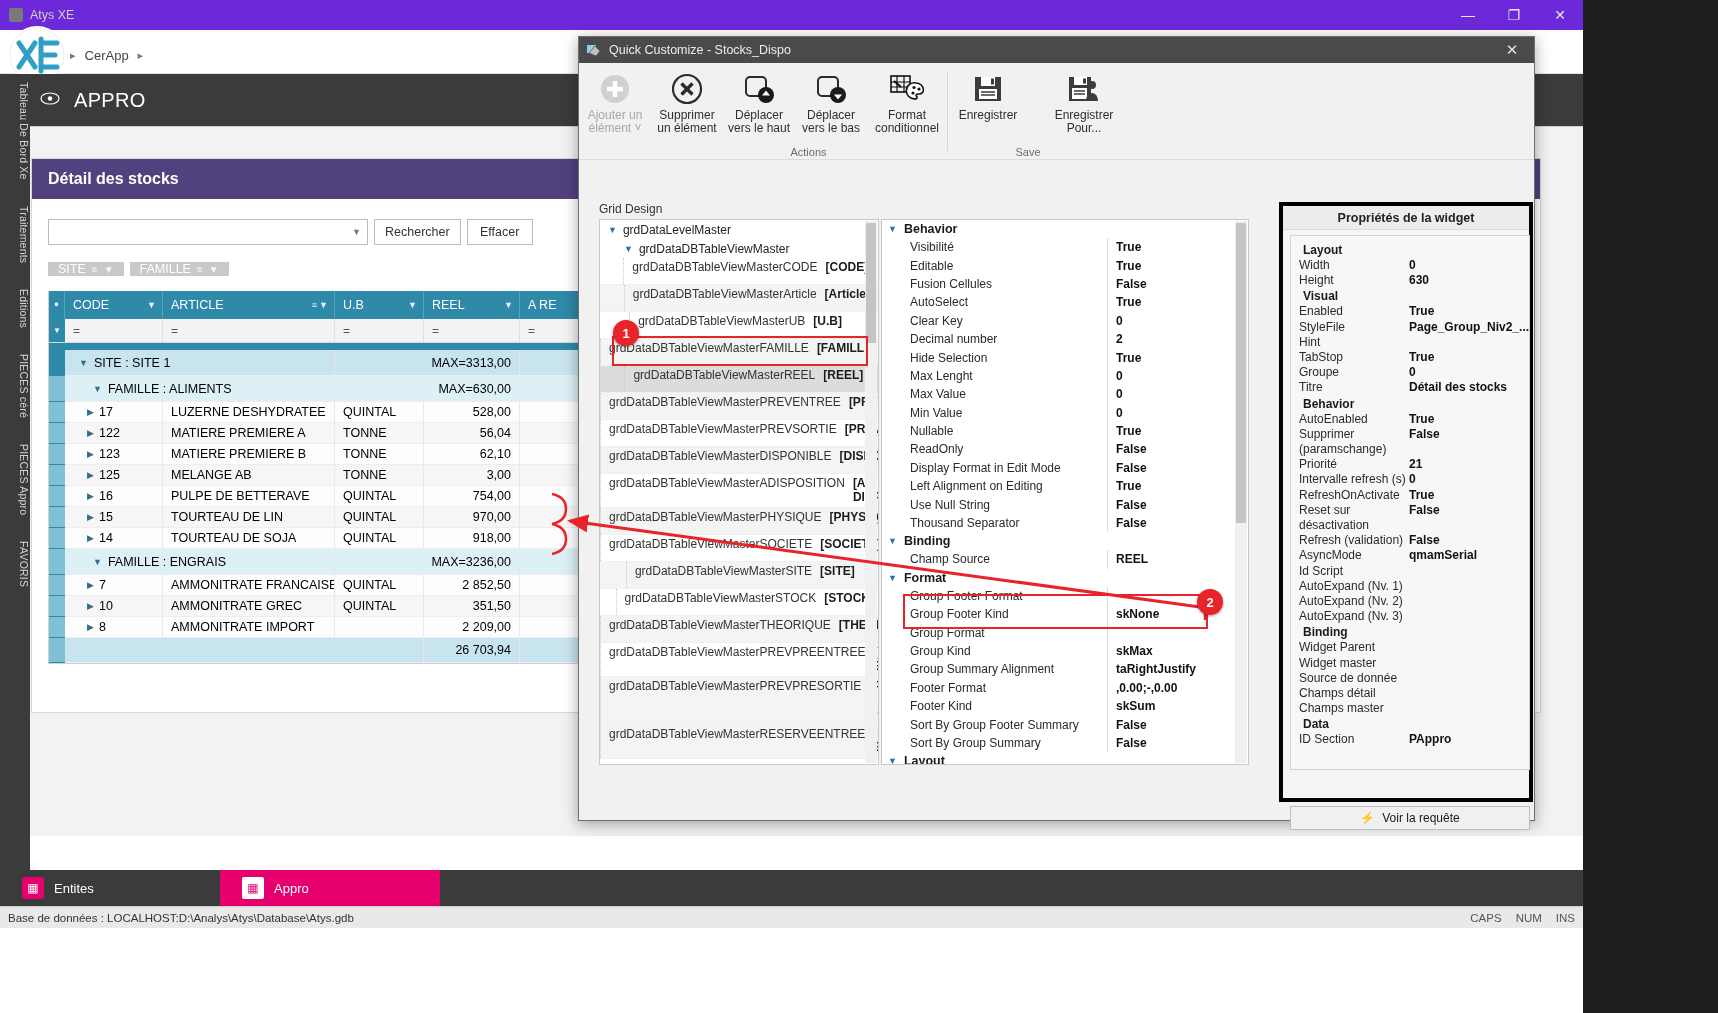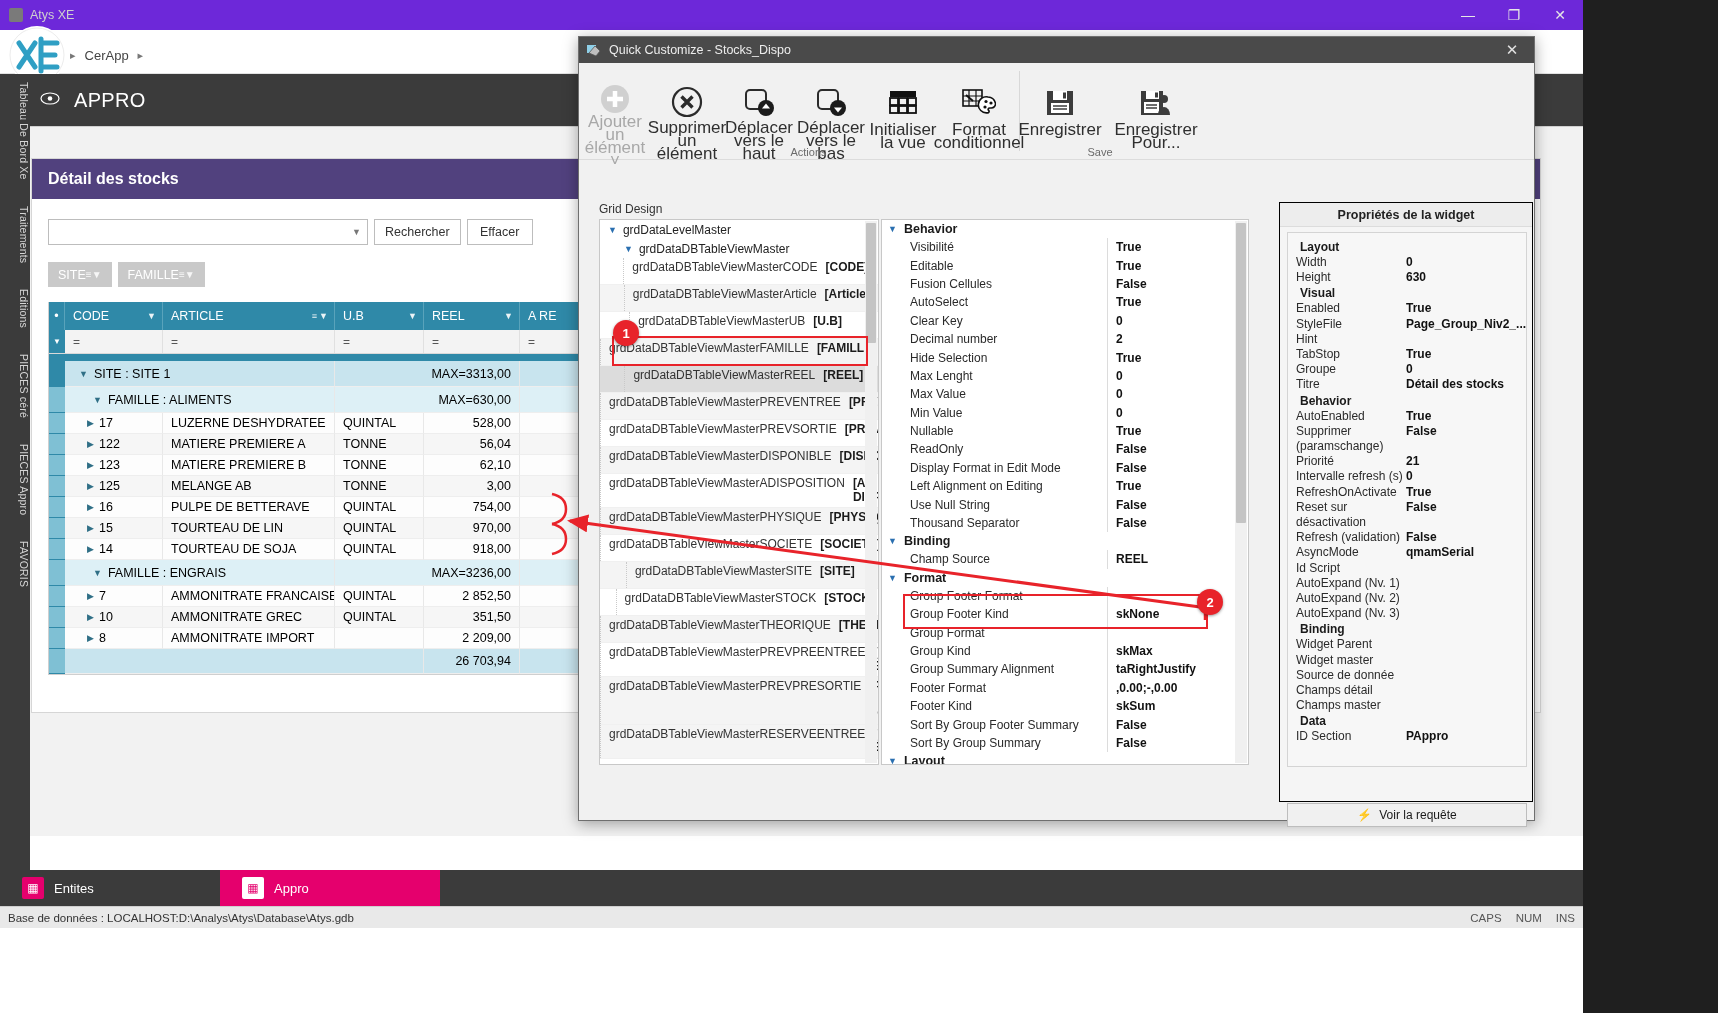--- a/index.html
+++ b/index.html
@@ -43,21 +43,21 @@
   .panel{ position:absolute; left:31px; top:158px; width:1510px; height:555px; background:#fff; border:1px solid #d6d6d6; }
   .panel-head{ height:40px; background:#51417e; color:#fff; display:flex; align-items:center; padding:0 16px; font-size:16px; font-weight:bold; }
   .panel-body{ padding:20px 16px 0 16px; }
 
   .searchrow{ display:flex; align-items:center; }
   .search-combo{ width:320px; height:26px; border:1px solid #bdbdbd; background:#fff; display:flex; align-items:center; justify-content:flex-end; padding-right:6px; }
   .combo-caret{ color:#777; font-size:9px; }
   .sbtn{ height:26px; min-width:66px; padding:0 10px; margin-left:6px; border:1px solid #bdbdbd; background:#fff; font-size:12.5px; color:#333; display:flex; align-items:center; justify-content:center; }
 
   .groupbar{ margin-top:17px; display:flex; gap:6px; }
-  .group-chip{ height:25px; background:#c9c9c9; color:#fff; display:flex; align-items:center; padding:0 10px; font-size:12.5px; }
+  .group-chip{ height:14px; background:#c9c9c9; color:#fff; display:flex; align-items:center; padding:0 10px; font-size:12.5px; gap:6px; }
   .chip-ic{ font-size:10px; opacity:.85; }
 
   .grid{ margin-top:15px; border:1px solid #cfcfcf; border-top:none; }
   .grid-head{ display:flex; height:28px; background:#2f89a8; color:#fff; font-size:12.5px; }
   .grid-indic{ width:16px; background:#2f89a8; border-right:1px solid #59a3bb; display:flex; align-items:center; justify-content:center; }
   .gh-cell{ display:flex; align-items:center; padding:0 8px; border-right:1px solid #59a3bb; position:relative; }
   .gh-cell .fil{ position:absolute; right:6px; font-size:9px; opacity:.9; }
   .gh-cell .srt{ position:absolute; right:17px; font-size:9px; opacity:.9; }
 
   .filter-row{ display:flex; height:24px; background:#f3f3f3; font-size:12px; color:#555; border-bottom:1px solid #d9d9d9;}
@@ -89,21 +89,21 @@
 
   
   #qc{ position:absolute; left:578px; top:36px; width:957px; height:785px; background:#f1f1f1; border:1px solid #6f6f6f; box-shadow:0 3px 14px rgba(0,0,0,.35); }
   .qc-title{ height:26px; background:#4a4a4a; color:#ededed; display:flex; align-items:center; font-size:12.5px; padding-left:8px; }
   .qc-ico{ width:15px; height:14px; margin-right:7px; display:flex; align-items:center; }
   .qc-x{ margin-left:auto; width:44px; height:26px; display:flex; align-items:center; justify-content:center; font-size:15px; color:#e2e2e2; }
 
   .ribbon{ height:97px; background:#f1f1f1; display:flex; position:relative; border-bottom:1px solid #dcdcdc; }
   .rgroup{ display:flex; height:97px; }
   .rsep{ width:1px; background:#d8d8d8; margin:8px 0; }
-  .rbtn{ width:72px; display:flex; flex-direction:column; align-items:center; padding-top:20px; font-size:17px; color:#2f2f2f; text-align:center; line-height:13px; }
+  .rbtn{ width:72px; display:flex; flex-direction:column; align-items:center; padding-top:6px; font-size:12px; color:#2f2f2f; text-align:center; line-height:13px; }
   .rbtn.wide{ width:80px; }
   .rbtn.disabled{ color:#a8a8a8; }
   .rbtn .ic{ height:40px; display:flex; align-items:center; justify-content:center; }
   .rgroup-lbl{ position:absolute; bottom:2px; font-size:11px; color:#6b6b6b; }
 
   .qc-body{ position:absolute; left:0; top:123px; width:957px; height:662px; }
   .sec-label{ position:absolute; font-size:12px; color:#333; }
 
   .tree-panel{ position:absolute; left:20px; top:59px; width:280px; height:546px; background:#fff; border:1px solid #c8c8c8; overflow:hidden; }
   .tnode{ display:flex; align-items:center; min-height:19px; font-size:12px; color:#222; padding:2px 0; }
@@ -117,21 +117,21 @@
   .trow.sel{ background:#dcdcdc; }
   .caret{ color:#2a6fb0; font-size:9px; margin-right:6px; }
 
   .props-panel{ position:absolute; left:302px; top:59px; width:368px; height:546px; background:#fff; border:1px solid #c8c8c8; overflow:hidden; }
   .pgrp{ display:flex; align-items:center; font-size:12.5px; font-weight:bold; color:#1a1a1a; height:18px; padding-left:6px; }
   .pgrp .caret{ color:#2a6fb0; font-size:9px; margin-right:7px; }
   .prow{ display:flex; height:18.4px; font-size:12px; align-items:center; }
   .prow .pk{ width:225px; padding-left:28px; color:#2a2a2a; }
   .prow .pv{ flex:1; font-weight:bold; color:#111; border-left:1px solid #dcdcdc; padding-left:8px; height:18.4px; display:flex; align-items:center; }
 
-  .widget-panel{ position:absolute; left:700px; top:42px; width:254px; height:600px; background:#f5f5f5; border:1px solid #000000; }
+  .widget-panel{ position:absolute; left:700px; top:42px; width:254px; height:600px; background:#f5f5f5; border:4px solid #000000; }
   .wp-head{ height:24px; background:#ededed; display:flex; align-items:center; justify-content:center; font-size:12.5px; font-weight:bold; color:#222; border-bottom:1px solid #dcdcdc;}
   .wp-list{ position:absolute; left:7px; top:29px; width:240px; height:535px; background:#f7f7f7; border:1px solid #d4d4d4; overflow:hidden; padding-top:6px;}
   .wgrp{ font-size:12px; font-weight:bold; color:#1a1a1a; padding:1px 0 1px 12px; }
   .wrow{ display:flex; font-size:12px; line-height:15.2px; }
   .wrow .wk{ width:118px; padding-left:8px; color:#2b2b2b; }
   .wrow .wv{ flex:1; font-weight:bold; color:#111; white-space:nowrap; overflow:hidden; }
   .req-btn{ position:absolute; left:7px; top:600px; width:240px; height:24px; background:#f0f0f0; border:1px solid #bdbdbd; display:flex; align-items:center; justify-content:center; gap:7px; font-size:12px; color:#1a1a1a;}
   .bolt{ color:#2a6fb0; }
 
   
@@ -445,37 +445,20 @@
       <div class="rbtn">
         <span class="ic">
           <svg width="32" height="32" viewBox="0 0 32 32">
               <rect x="3" y="4" width="20" height="19" rx="4" fill="none" stroke="#2b2b2b" stroke-width="2"></rect>
               <circle cx="23" cy="22" r="8" fill="#1b1b1b"></circle>
               <path d="M23 26.5 L19 21.5 L27 21.5 Z" fill="#fff"></path>
             </svg>
         </span>
         <span>Déplacer</span>
         <span>vers le bas</span>
-      </div>
-      <div class="rbtn">
-        <span class="ic">
-          <svg width="32" height="32" viewBox="0 0 32 32">
-              <rect x="3" y="4" width="26" height="6" fill="#111"></rect>
-              <g fill="none" stroke="#111" stroke-width="1.8">
-                <rect x="3" y="11" width="8" height="7"></rect>
-                <rect x="12" y="11" width="8" height="7"></rect>
-                <rect x="21" y="11" width="8" height="7"></rect>
-                <rect x="3" y="19" width="8" height="7"></rect>
-                <rect x="12" y="19" width="8" height="7"></rect>
-                <rect x="21" y="19" width="8" height="7"></rect>
-              </g>
-            </svg>
-        </span>
-        <span>Initialiser</span>
-        <span>la vue</span>
       </div>
       <div class="rbtn wide">
         <span class="ic">
           <svg width="34" height="32" viewBox="0 0 34 32">
             <rect x="1" y="3" width="19" height="16" fill="none" stroke="#111" stroke-width="1.6"></rect>
             <path d="M1 9 H20 M1 14 H20 M7 3 V19 M14 3 V19" stroke="#111" stroke-width="1.2"></path>
             <path d="M4 8 L11 14" stroke="#111" stroke-width="2"></path>
             <path d="M26 10 a8 8 0 1 0 -1 15.8 c2 .3 2.6 -1.4 1.6 -2.4 c-1 -1 -.3 -2.4 1.1 -2.4 h1.6 a4.2 4.2 0 0 0 4.2 -4.6 A8.2 8.2 0 0 0 26 10 z" fill="#fff" stroke="#111" stroke-width="1.6"></path>
             <circle cx="24" cy="14.5" r="1.6" fill="#111"></circle>
               <circle cx="29" cy="16" r="1.6" fill="#111"></circle>

